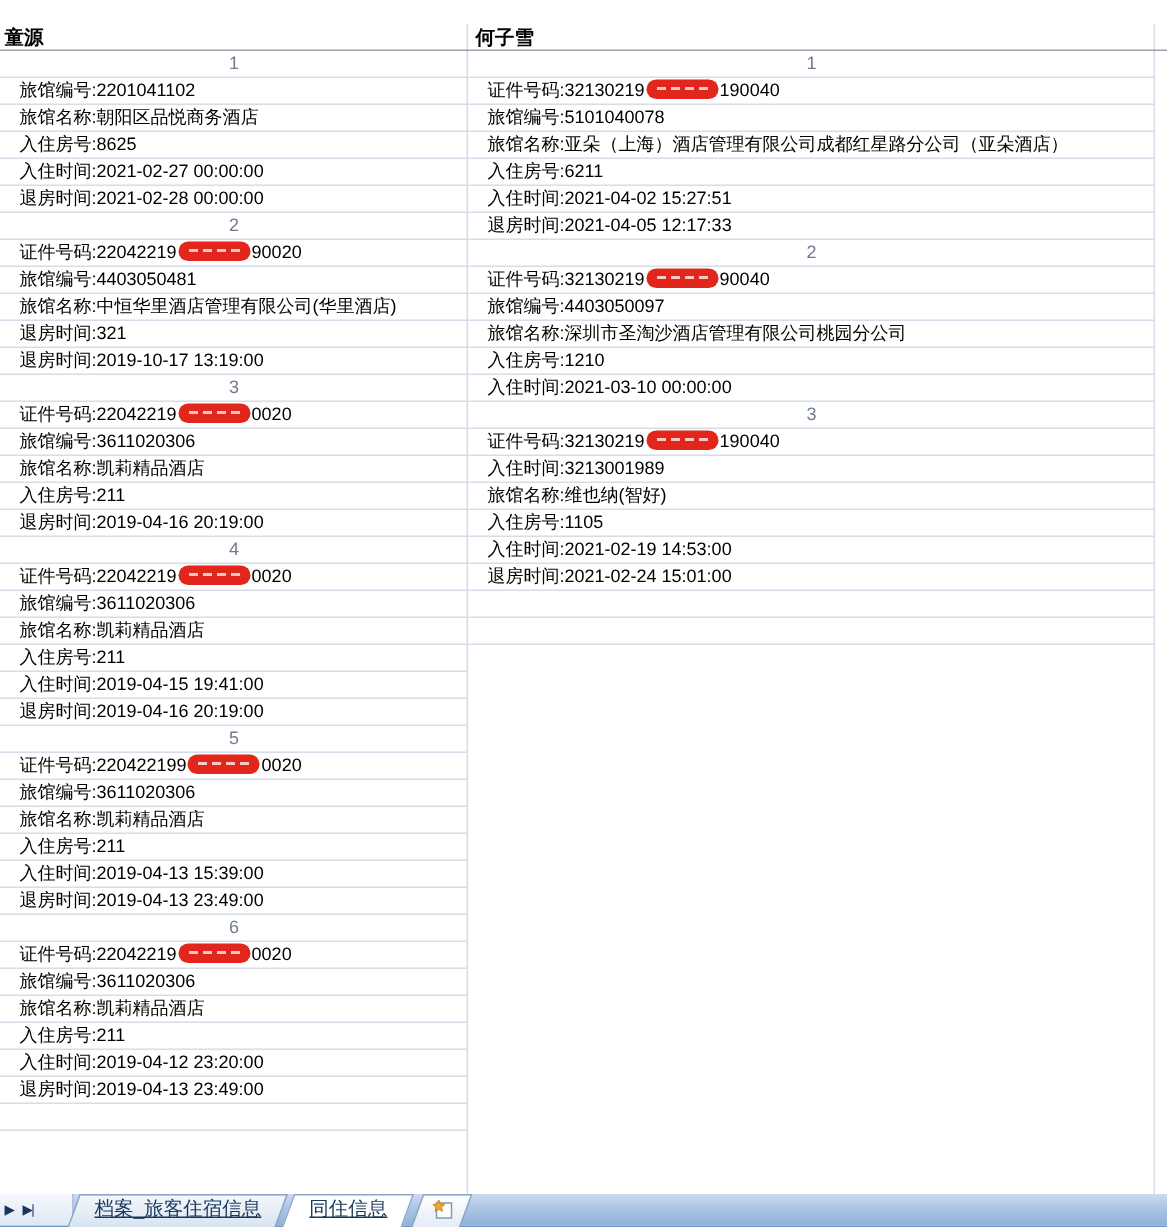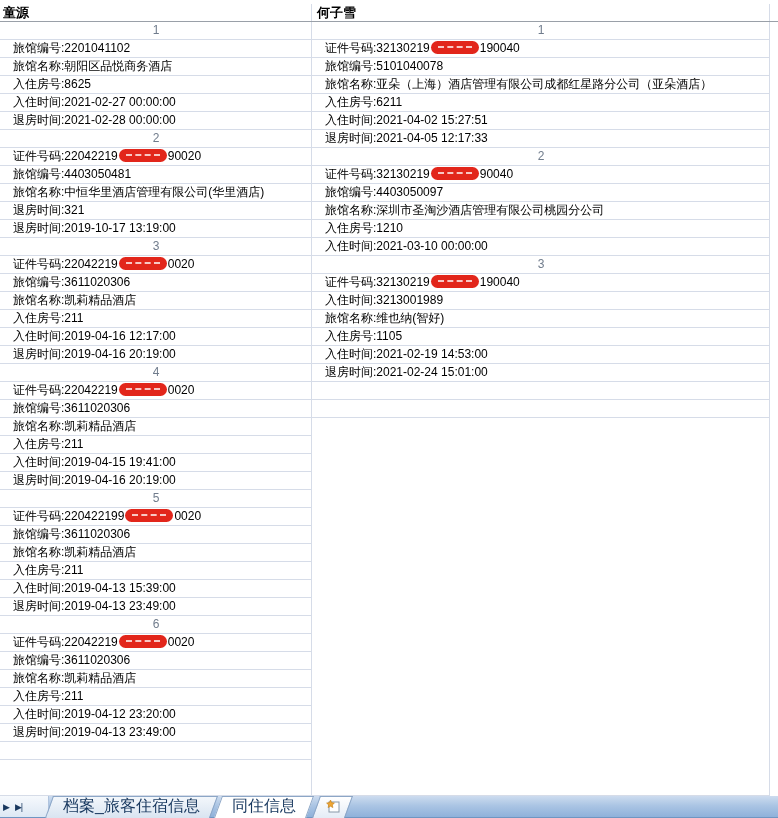--- a/index.html
+++ b/index.html
@@ -1,19 +1,19 @@
 <!DOCTYPE html>
 <html><head>
 <meta charset="utf-8">
 <style>
   html,body{margin:0;padding:0;background:#fff;}
   .app{position:relative;width:778px;height:818px;background:#fff;overflow:hidden;
        font-family:"Liberation Sans","DejaVu Sans",sans-serif;color:#000;}
   
-  .sheet{position:absolute;top:4px;left:0;width:622px;height:796px;background:#fff;}
+  .sheet{position:absolute;top:16px;left:0;width:622px;height:796px;background:#fff;}
   .header-row{position:absolute;top:0;left:0;width:778px;height:18px;
               border-bottom:1px solid #9aa0a8;box-sizing:border-box;z-index:2;}
   .person-name{position:absolute;top:0;height:17px;line-height:17px;
                font-size:13px;font-weight:bold;white-space:nowrap;}
   .person-left{left:3px;}
   .person-right{left:317px;}
   .vline{position:absolute;top:0;width:1px;height:791px;background:#d6dce8;z-index:0;}
   .v-divider{left:311px;}
   .v-right{left:769px;}
   .hline-bottom{position:absolute;top:791px;left:0;width:770px;height:1px;background:#d6dce8;z-index:0;}
@@ -35,22 +35,22 @@
           display:flex;align-items:stretch;z-index:3;}
   .tab-nav{display:flex;align-items:center;width:48px;flex:none;
            background:linear-gradient(#f6f9fd 0%,#dde8f4 100%);
            border-right:1px solid #b0c4de;}
   .navbtn{flex:none;padding:0 3px;font-size:9px;color:#17375e;cursor:default;letter-spacing:-1px;}
   .tab{position:relative;flex:none;height:22px;line-height:20px;padding:0 14px;margin-right:4px;cursor:default;}
   .tab::before{content:"";position:absolute;top:0;bottom:0;left:0;right:0;
                transform:skewX(-20deg);border:1px solid #8ca6c6;border-bottom:none;box-sizing:border-box;}
   .tab.inactive::before{background:linear-gradient(#f3f7fb,#d9e4f1);}
   .tab.active::before{background:#ffffff;}
-  .tab > span{position:relative;z-index:1;font-size:16px;color:#17375e;
-              white-space:nowrap;}
+  .tab > span{position:relative;z-index:1;font-size:13px;color:#17375e;
+              text-decoration:underline;white-space:nowrap;}
   .tab.insert{padding:0 9px;margin-left:2px;}
   .tab.insert::before{background:linear-gradient(#ffffff,#e4ecf6);}
   .tab.insert svg{position:relative;z-index:1;display:block;margin-top:4px;}
   .tab-rest{flex:1;}
 </style>
 </head>
 <body>
 
 <div class="app">
   <div class="sheet">
@@ -72,21 +72,20 @@
         <div class="row">证件号码:22042219<span class="redact"></span>90020</div>
         <div class="row">旅馆编号:4403050481</div>
         <div class="row">旅馆名称:中恒华里酒店管理有限公司(华里酒店)</div>
         <div class="row">退房时间:321</div>
         <div class="row">退房时间:2019-10-17 13:19:00</div>
         <div class="row num">3</div>
         <div class="row">证件号码:22042219<span class="redact"></span>0020</div>
         <div class="row">旅馆编号:3611020306</div>
         <div class="row">旅馆名称:凯莉精品酒店</div>
         <div class="row">入住房号:211</div>
-        <div class="row">入住时间:2019-04-16 12:17:00</div>
         <div class="row">退房时间:2019-04-16 20:19:00</div>
         <div class="row num">4</div>
         <div class="row">证件号码:22042219<span class="redact"></span>0020</div>
         <div class="row">旅馆编号:3611020306</div>
         <div class="row">旅馆名称:凯莉精品酒店</div>
         <div class="row">入住房号:211</div>
         <div class="row">入住时间:2019-04-15 19:41:00</div>
         <div class="row">退房时间:2019-04-16 20:19:00</div>
         <div class="row num">5</div>
         <div class="row">证件号码:220422199<span class="redact"></span>0020</div>

